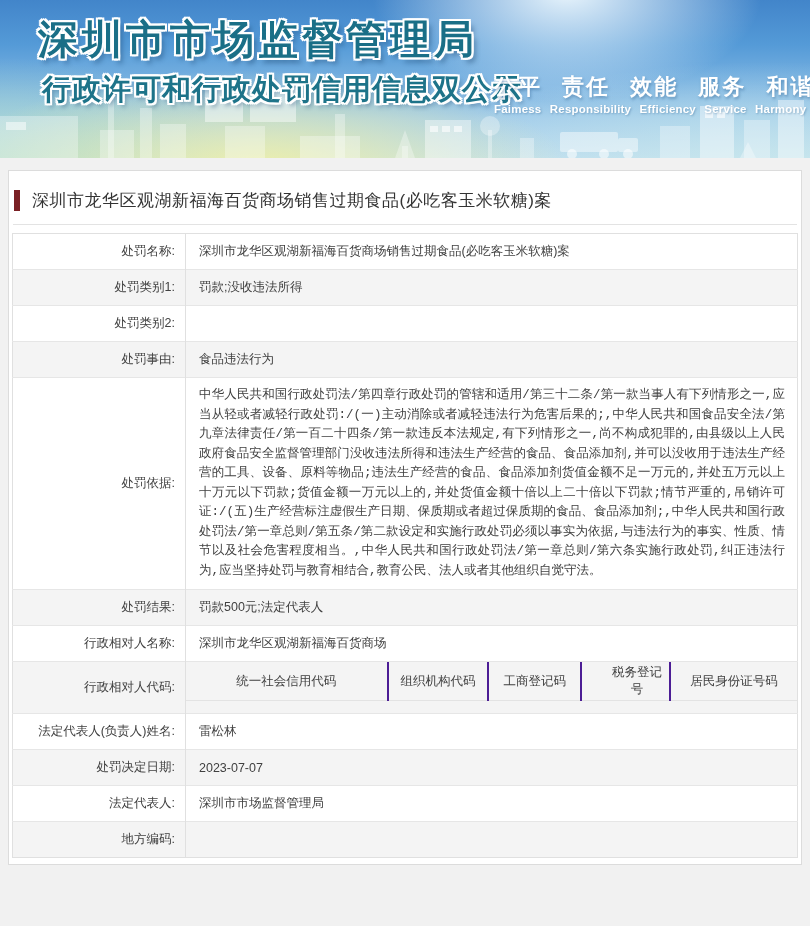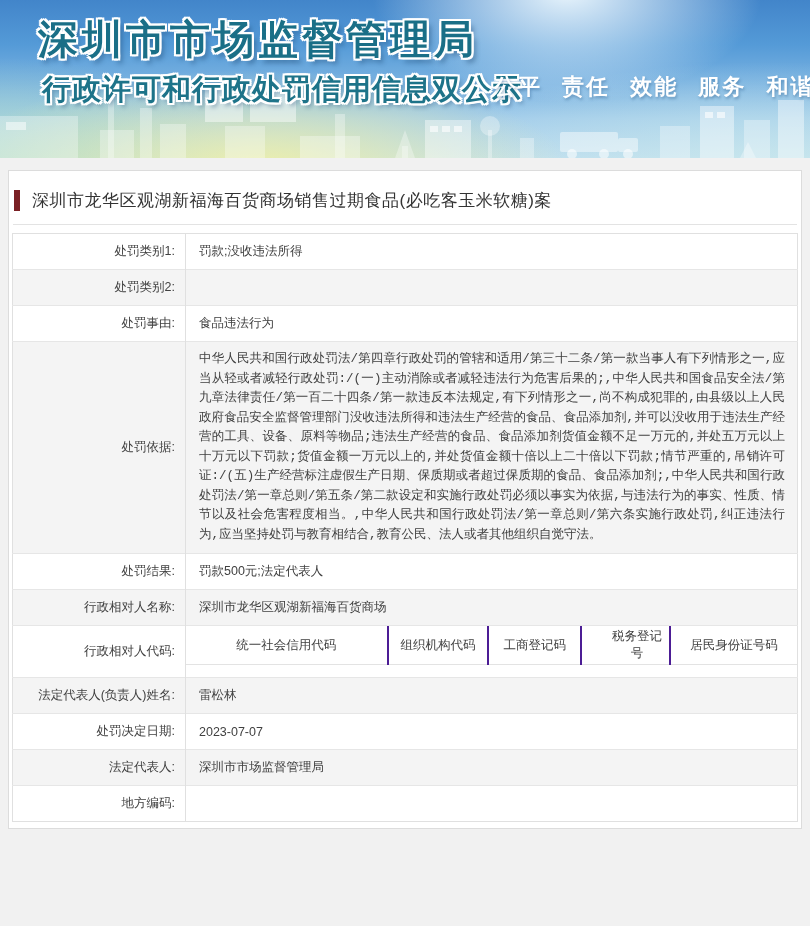--- a/index.html
+++ b/index.html
@@ -161,32 +161,37 @@
         <rect x="705" y="26" width="8" height="6" fill="rgba(255,255,255,0.6)"></rect>
         <rect x="717" y="26" width="8" height="6" fill="rgba(255,255,255,0.6)"></rect>
         <rect x="744" y="34" width="26" height="38"></rect>
         <rect x="778" y="14" width="26" height="58" fill="rgba(255,255,255,0.42)"></rect>
         <polygon points="740,72 748,56 756,72"></polygon>
       </g>
     </svg>
     <div class="banner-title">深圳市市场监督管理局</div>
     <div class="banner-subtitle">行政许可和行政处罚信用信息双公示</div>
     <div class="banner-slogan-cn">公平 责任 效能 服务 和谐</div>
+    <div class="banner-slogan-en">Faimess Responsibility Efficiency Service Harmony</div>
   </div>
 
   <div class="panel">
 
     <div class="case-title-wrap">
       <div class="accent-bar"></div>
       <div class="case-title">深圳市龙华区观湖新福海百货商场销售过期食品(必吃客玉米软糖)案</div>
     </div>
     <hr class="title-divider">
 
     <table class="info-table">
       <tbody>
+        <tr>
+          <td class="lbl">处罚名称:</td>
+          <td class="val">深圳市龙华区观湖新福海百货商场销售过期食品(必吃客玉米软糖)案</td>
+        </tr>
         <tr>
           <td class="lbl">处罚类别1:</td>
           <td class="val">罚款;没收违法所得</td>
         </tr>
         <tr>
           <td class="lbl">处罚类别2:</td>
           <td class="val"></td>
         </tr>
         <tr>
           <td class="lbl">处罚事由:</td>

